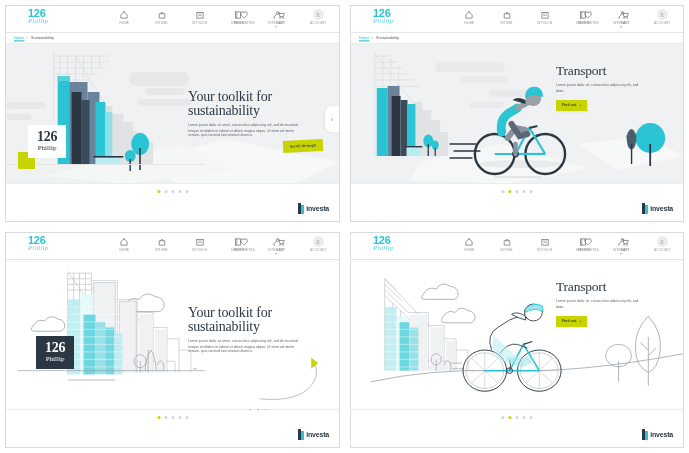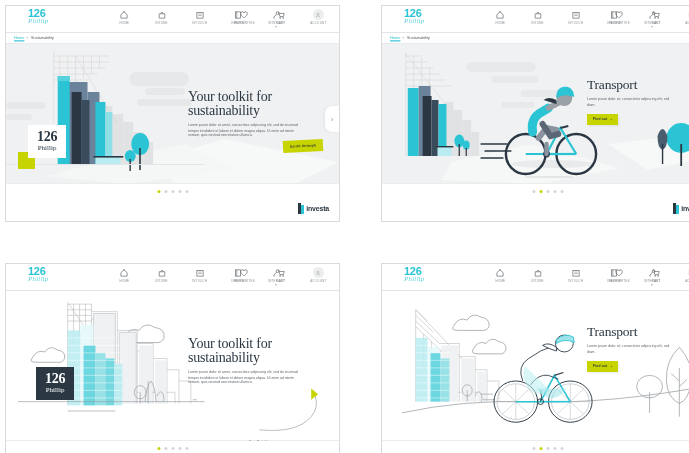--- a/index.html
+++ b/index.html
@@ -8,21 +8,20 @@
     background: #ffffff;
     font-family: "Liberation Sans", sans-serif;
     overflow: hidden;
   }
   .grid {
     width: 689px; height: 453px;
     display: grid;
     grid-template-columns: 345px 344px;
     grid-template-rows: 227px 226px;
     background: #ffffff;
-    gap: 31px;
   }
   .panel {
     position: relative;
     background: #ffffff;
     border: 1px solid #d9dadb;
     margin: 5px;
     overflow: hidden;
   }
 
   
@@ -104,21 +103,21 @@
   
   .hero { position: relative; height: 150px; overflow: hidden; }
   .hero.filled { background: #f0f1f2; }
   .hero.line   { background: #ffffff; }
   .hero-svg { position: absolute; inset: 0; width: 100%; height: 100%; }
 
   .copy {
     position: absolute; z-index: 4;
   }
   .copy.left-mid { left: 182px; top: 46px; width: 110px; }
-  .copy.right-top { left: 205px; top: 34px; width: 118px; }
+  .copy.right-top { left: 205px; top: 20px; width: 118px; }
   h1.head {
     font-family: "Liberation Serif", serif;
     font-size: 14px; line-height: 14px;
     color: #2b3843; font-weight: normal;
     letter-spacing: -0.2px;
   }
   h1.head.sm { font-size: 13.5px; }
   p.body {
     font-size: 3.1px; color: #62686d;
     line-height: 4.6px; margin-top: 5px; width: 104px;

